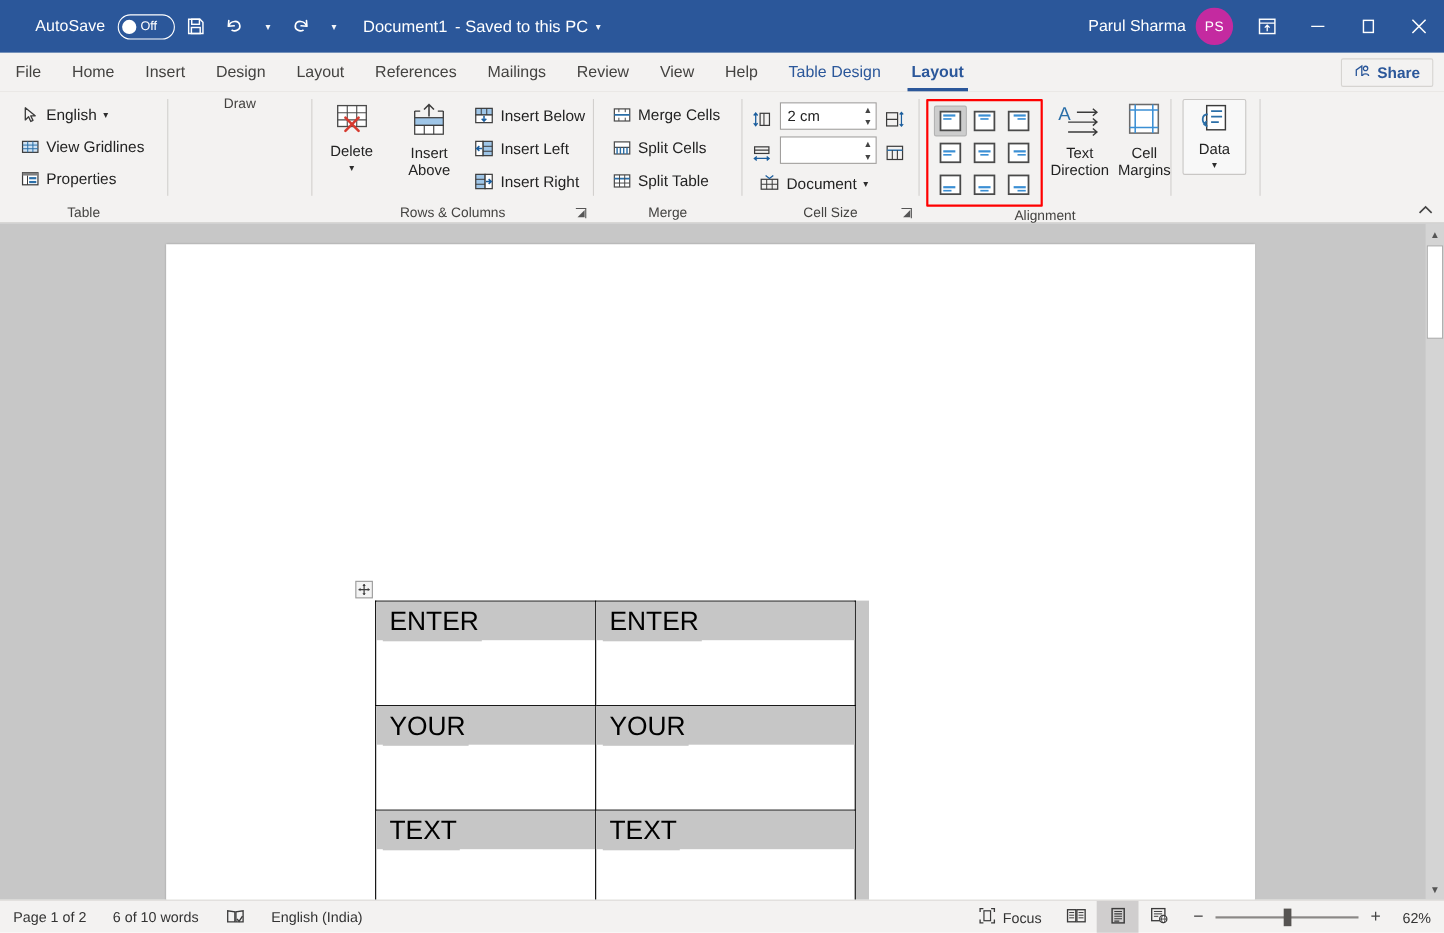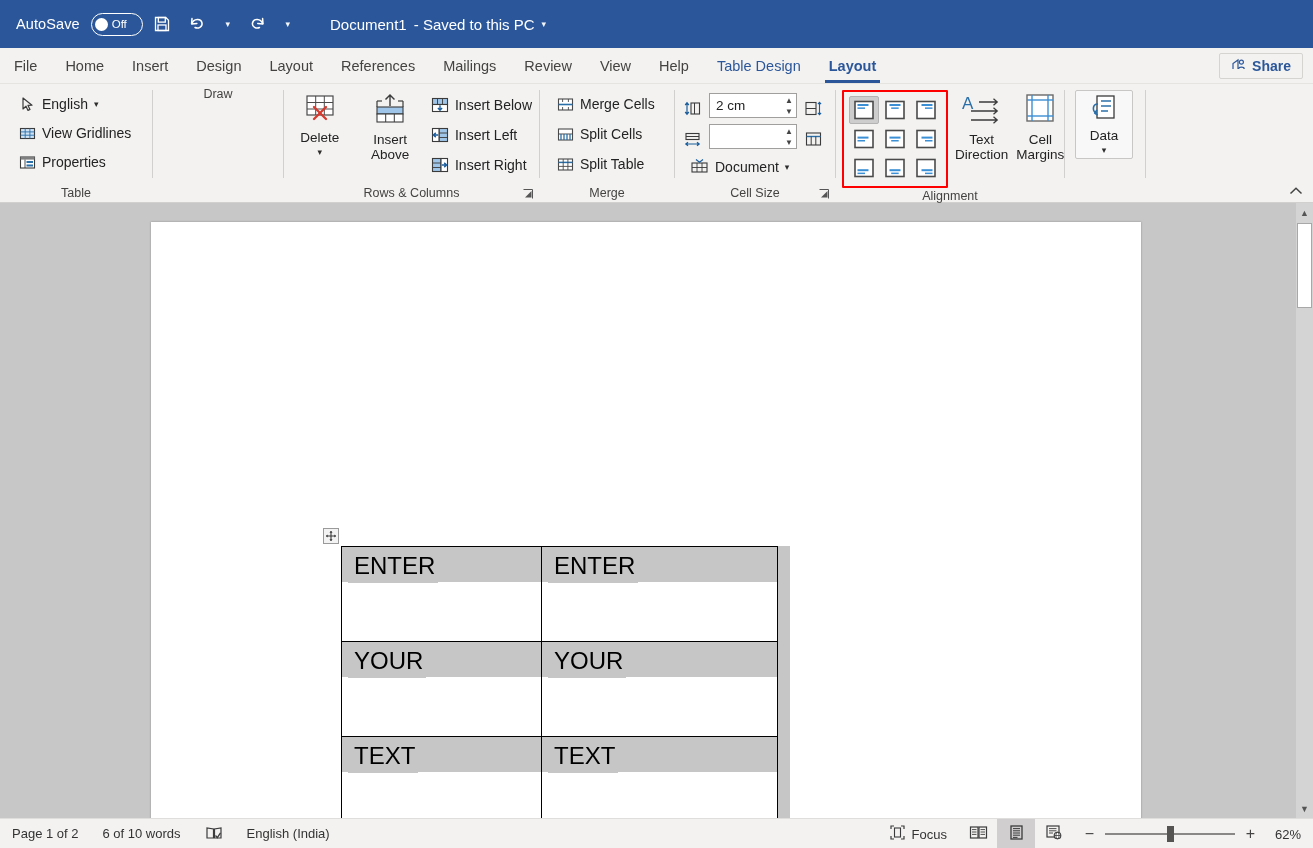--- a/index.html
+++ b/index.html
@@ -10,21 +10,21 @@
     background: #ffffff;
   }
   .app { position: relative; width: 1313px; height: 848px; display: flex; flex-direction: column; }
 
   
   .titlebar {
     height: 48px; background: #2b579a; color: #ffffff;
     display: flex; align-items: center; flex: 0 0 48px;
     position: relative;
   }
-  .tb-left { display: flex; align-items: center; padding-left: 16px; gap: 2px; }
+  .tb-left { display: flex; align-items: center; padding-left: 16px; gap: 2px; margin-left: 16px; }
   .autosave-label { font-size: 14.5px; color: #fff; margin-right: 9px; letter-spacing: .1px; }
   .toggle {
     width: 52px; height: 23px; border-radius: 12px; border: 1.6px solid #ffffff;
     display: flex; align-items: center; padding: 0 3px; gap: 4px;
   }
   .toggle .knob { width: 13px; height: 13px; border-radius: 50%; background: #ffffff; flex: 0 0 13px; }
   .toggle .off { font-size: 11.5px; color: #fff; }
   .tb-icon {
     width: 34px; height: 34px; display: flex; align-items: center; justify-content: center;
     color: #ffffff;
@@ -246,20 +246,47 @@
         </div>
     </div>
 
     <div class="doc-title">
       <span>Document1</span>
       <span>-  Saved to this PC</span>
       <span class="caret-sm">▾</span>
     </div>
 
 
+    <div class="tb-right">
+      <span class="user-name">Parul Sharma</span>
+      <div class="avatar">PS</div>
+      <div class="win-btn">
+        <svg width="18" height="18" viewBox="0 0 18 18">
+            <rect x="2" y="2.5" width="14" height="13" fill="none" stroke="#fff" stroke-width="1.3"></rect>
+            <line x1="2" y1="6" x2="16" y2="6" stroke="#fff" stroke-width="1.3"></line>
+            <path d="M9 13.5 L9 8 M6.8 10.1 L9 7.9 L11.2 10.1" fill="none" stroke="#fff" stroke-width="1.2"></path>
+          </svg>
+      </div>
+      <div class="win-btn">
+        <svg width="14" height="14" viewBox="0 0 14 14">
+            <line x1="1" y1="7" x2="13" y2="7" stroke="#fff" stroke-width="1.3"></line>
+          </svg>
+      </div>
+      <div class="win-btn">
+        <svg width="14" height="14" viewBox="0 0 14 14">
+            <rect x="2.5" y="1.5" width="9" height="11" fill="none" stroke="#fff" stroke-width="1.3"></rect>
+          </svg>
+      </div>
+      <div class="win-btn close">
+        <svg width="16" height="16" viewBox="0 0 16 16">
+            <line x1="2" y1="2" x2="14" y2="14" stroke="#fff" stroke-width="1.4"></line>
+            <line x1="14" y1="2" x2="2" y2="14" stroke="#fff" stroke-width="1.4"></line>
+          </svg>
+      </div>
+    </div>
   </div>
 
   <div class="tabstrip">
     <div class="tab">File</div>
     <div class="tab">Home</div>
     <div class="tab">Insert</div>
     <div class="tab">Design</div>
     <div class="tab">Layout</div>
     <div class="tab">References</div>
     <div class="tab">Mailings</div>

